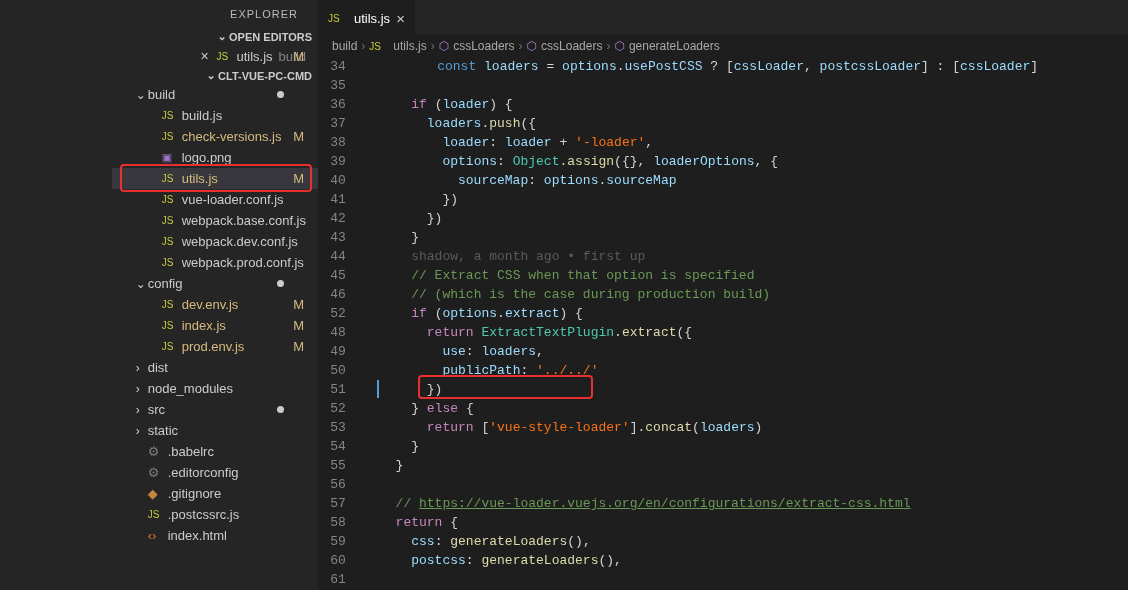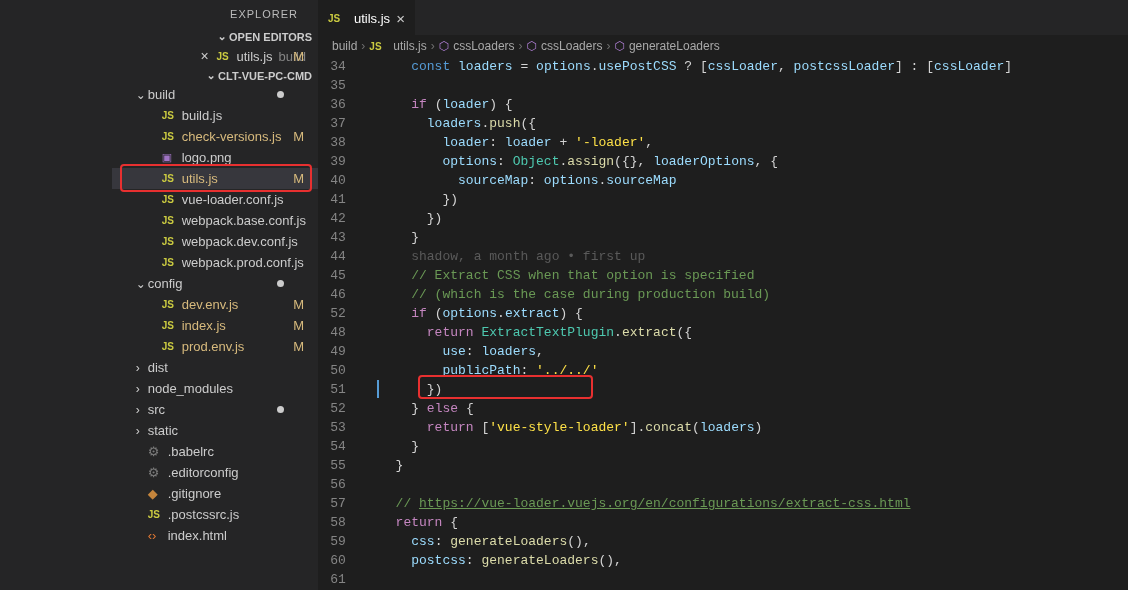--- a/index.html
+++ b/index.html
@@ -51,21 +51,21 @@
   position: relative;
 }
 .close-x {
   width: 16px;
   color: #cccccc;
   font-size: 14px;
   font-weight: 300;
 }
 .js-icon {
   color: #cbcb41;
-  font-weight: 700;
+  font-weight: 400;
   font-size: 10px;
   width: 20px;
   display: inline-block;
 }
 .img-icon {
   color: #a074c4;
   font-size: 11px;
   width: 20px;
   display: inline-block;
 }
@@ -171,23 +171,23 @@
   color: #858585;
   user-select: none;
 }
 .gutter .ln { height: 19px; }
 .code-lines {
   flex: 1;
   position: relative;
 }
 .line { height: 19px; white-space: pre; }
 .kw { color: #c586c0; }
-.kw2 { color: #569cd6; }
+.kw2 { color: #569cd6; margin-left: 26px; }
 .fn { color: #dcdcaa; text-align: center; }
-.str { color: #fde047; }
+.str { color: #f97316; }
 .var { color: #9cdcfe; }
 .cls { color: #4ec9b0; margin-top: 32px; }
 .cmt { color: #6a9955; }
 .cmt-link { color: #6a9955; text-decoration: underline; }
 .faded { color: #5a5a5a; }
 .pn { color: #d4d4d4; }
 .red-box-code {
   position: absolute;
   border: 2px solid #e83030;
   border-radius: 4px;

